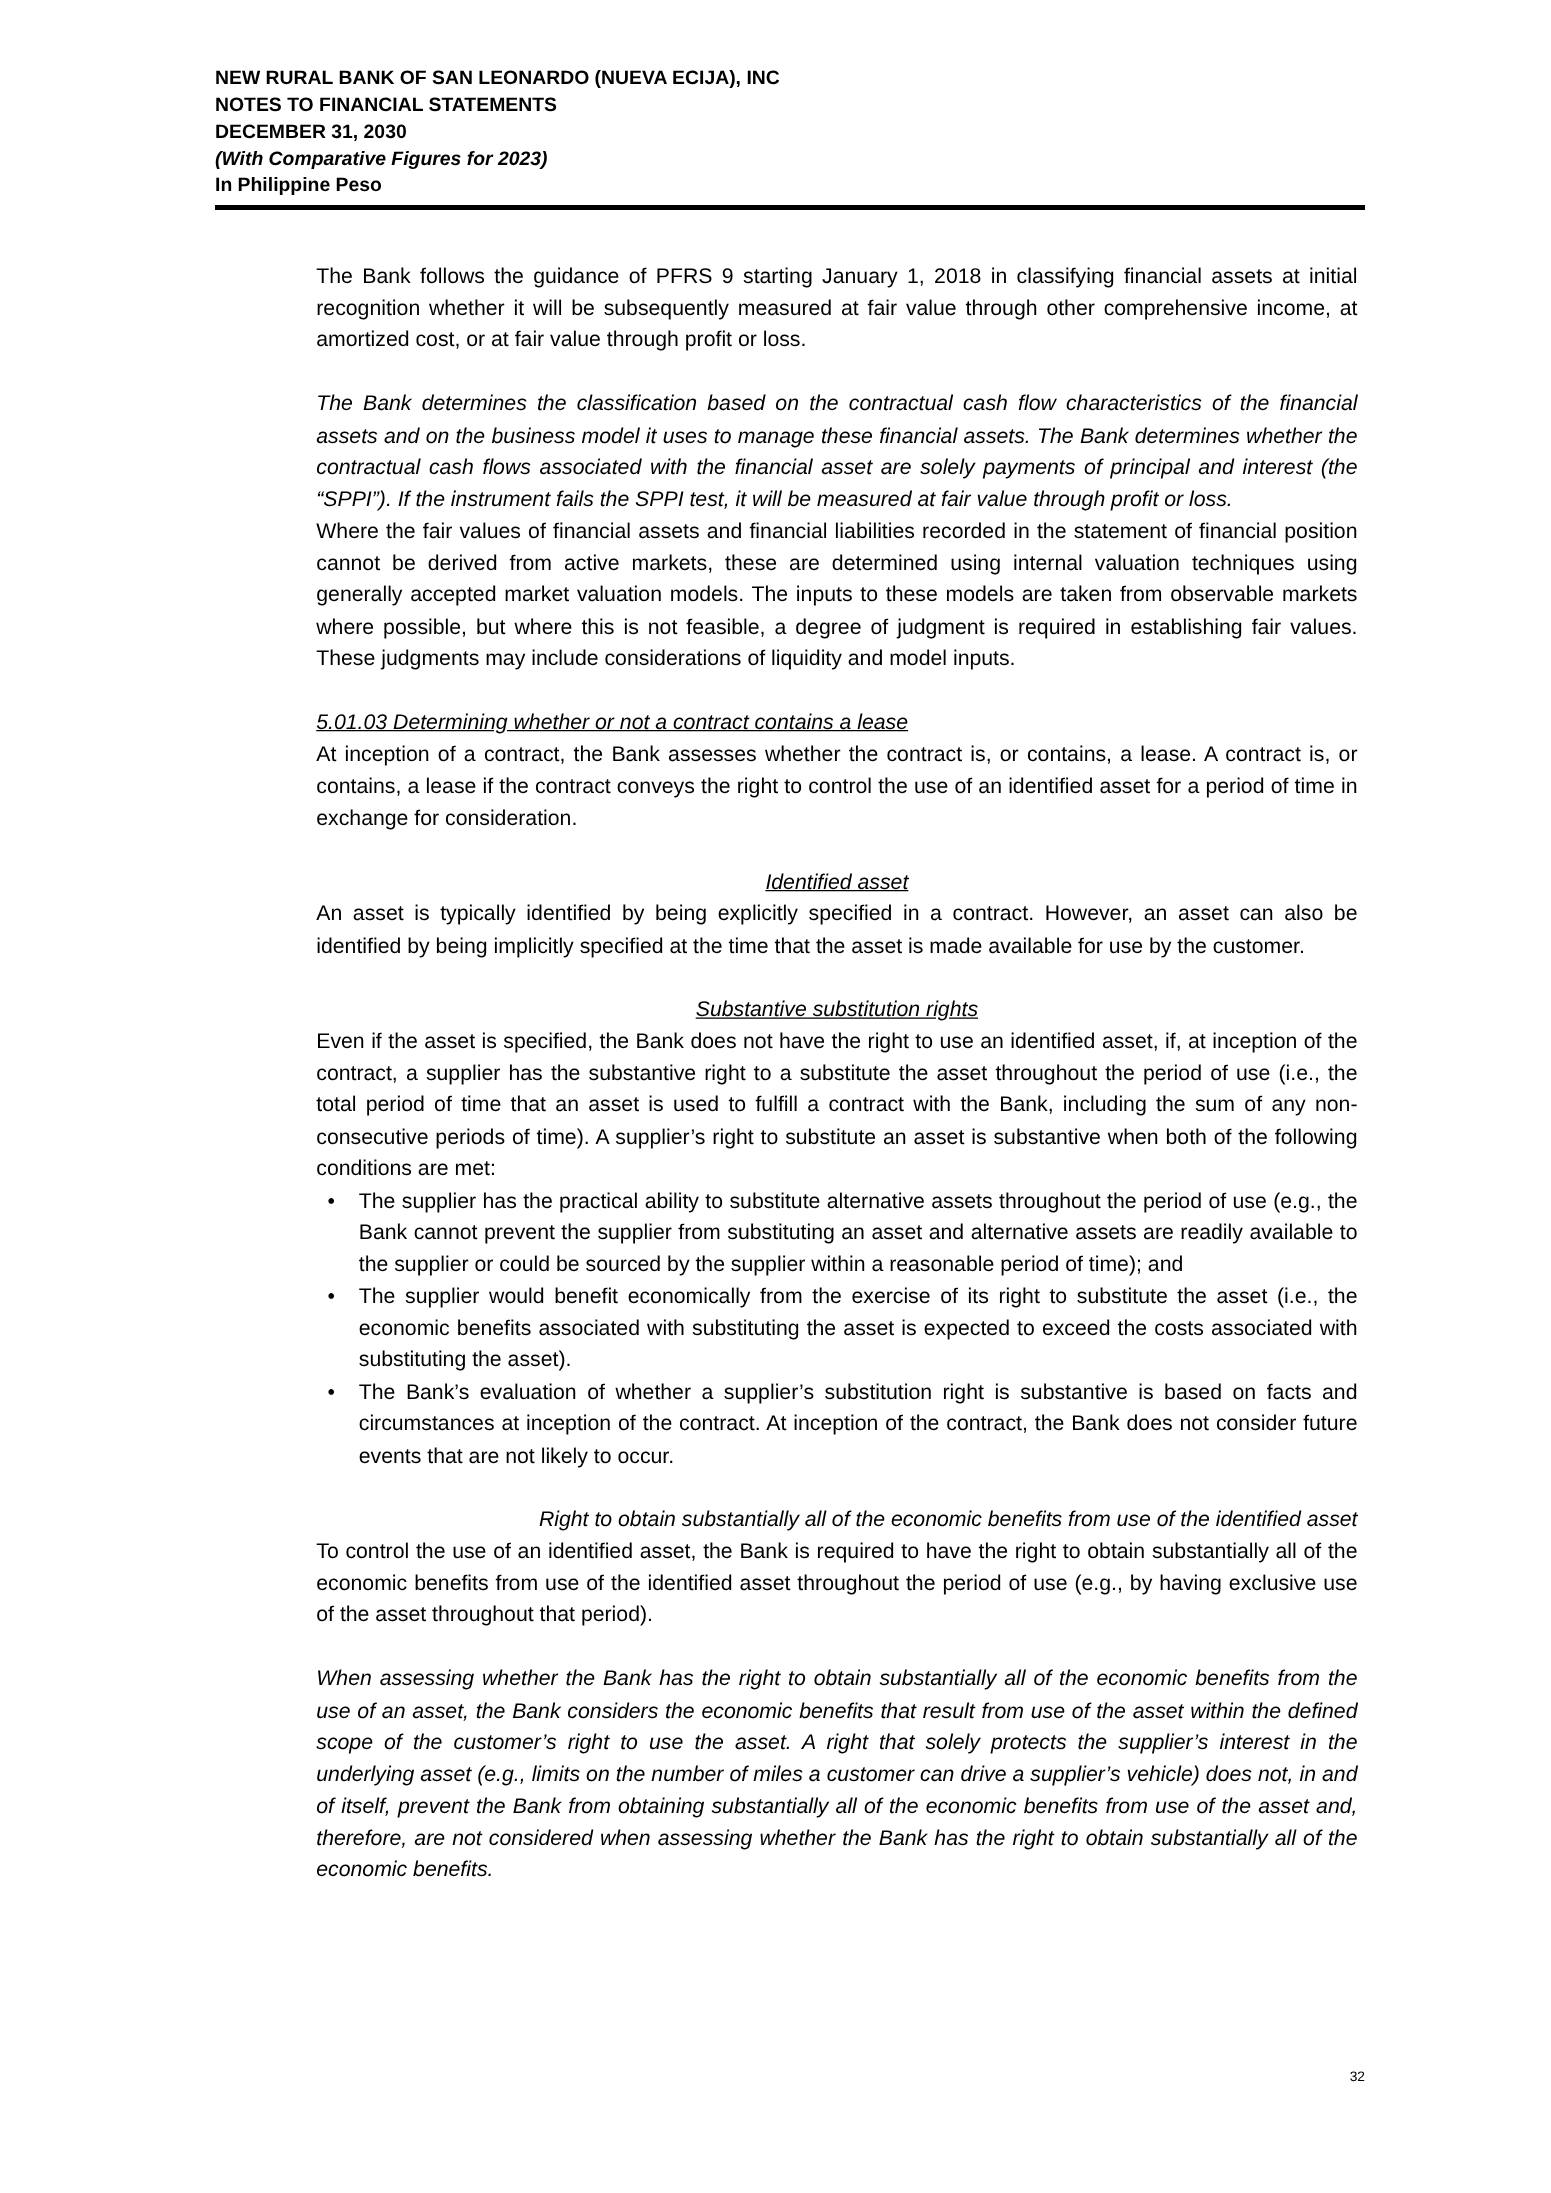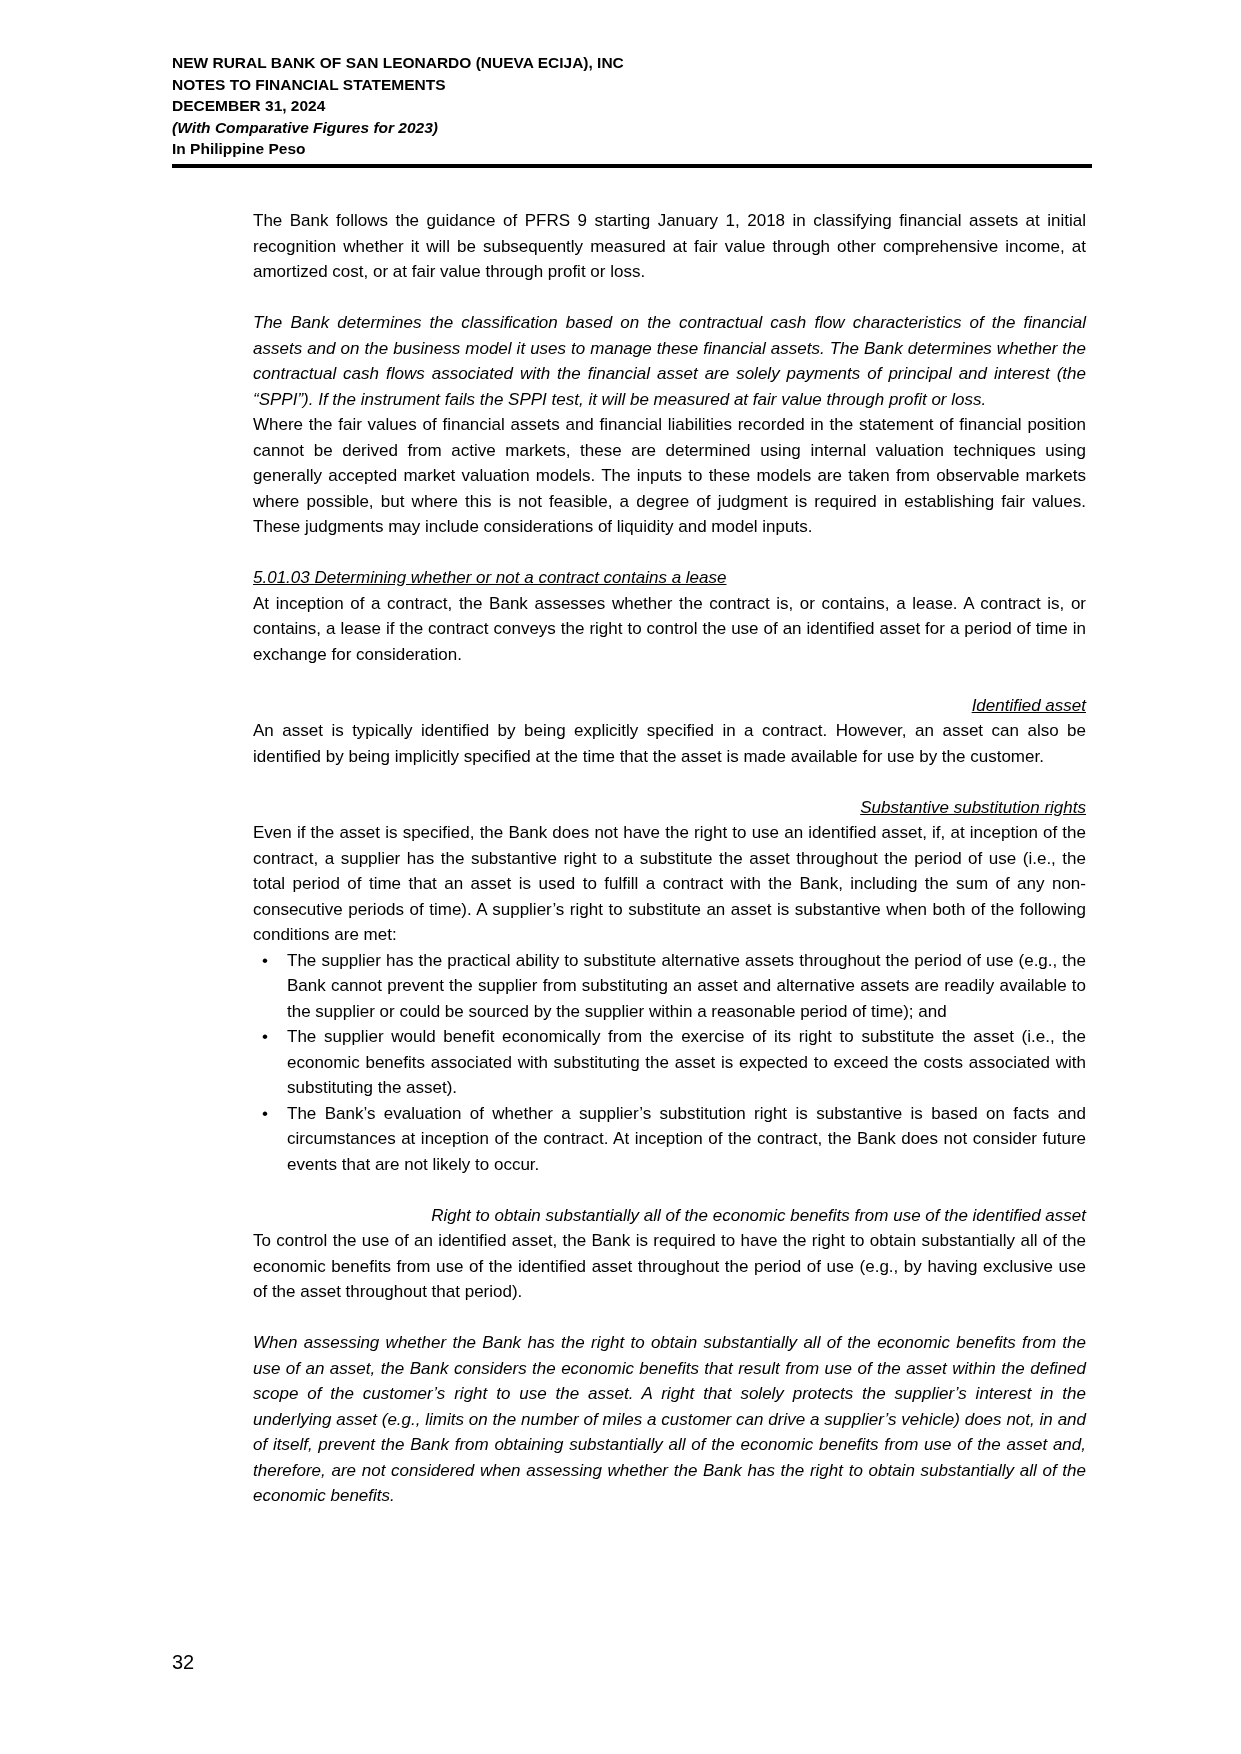--- a/index.html
+++ b/index.html
@@ -56,21 +56,21 @@
     margin-top: 25.5px !important;
     font-style: italic;
   }
   h3.sec-italic {
     font-style: italic;
     text-decoration: underline;
     text-align: left;
   }
   h3.sec-underline {
     text-decoration: underline;
-    text-align: right;
+    text-align: center;
   }
   h3.sec-plain {
     text-align: right;
   }
   ul.bullets {
     margin: 0;
     padding: 0;
     list-style: none;
   }
   ul.bullets li {
@@ -82,34 +82,34 @@
     content: "\2022";
     position: absolute;
     left: 9px;
     top: 0;
   }
   .page-number {
     position: absolute;
     left: 172px;
     top: 1650px;
     width: 920px;
-    text-align: left;
-    font-size: 20px;
+    text-align: right;
+    font-size: 11px;
     line-height: 25px;
   }
 </style>
 </head>
 <body>
 
 <div class="page">
 
   <div class="doc-header">
     <div>NEW RURAL BANK OF SAN LEONARDO (NUEVA ECIJA), INC</div>
     <div>NOTES TO FINANCIAL STATEMENTS</div>
-    <div>DECEMBER 31, 2024</div>
+    <div>DECEMBER 31, 2030</div>
     <div class="italic">(With Comparative Figures for 2023)</div>
     <div>In Philippine Peso</div>
   </div>
 
   <div class="rule"></div>
 
   <div class="content">
 
     <p>The Bank follows the guidance of PFRS 9 starting January 1, 2018 in classifying financial assets at initial recognition whether it will be subsequently measured at fair value through other comprehensive income, at amortized cost, or at fair value through profit or loss.</p>
 

